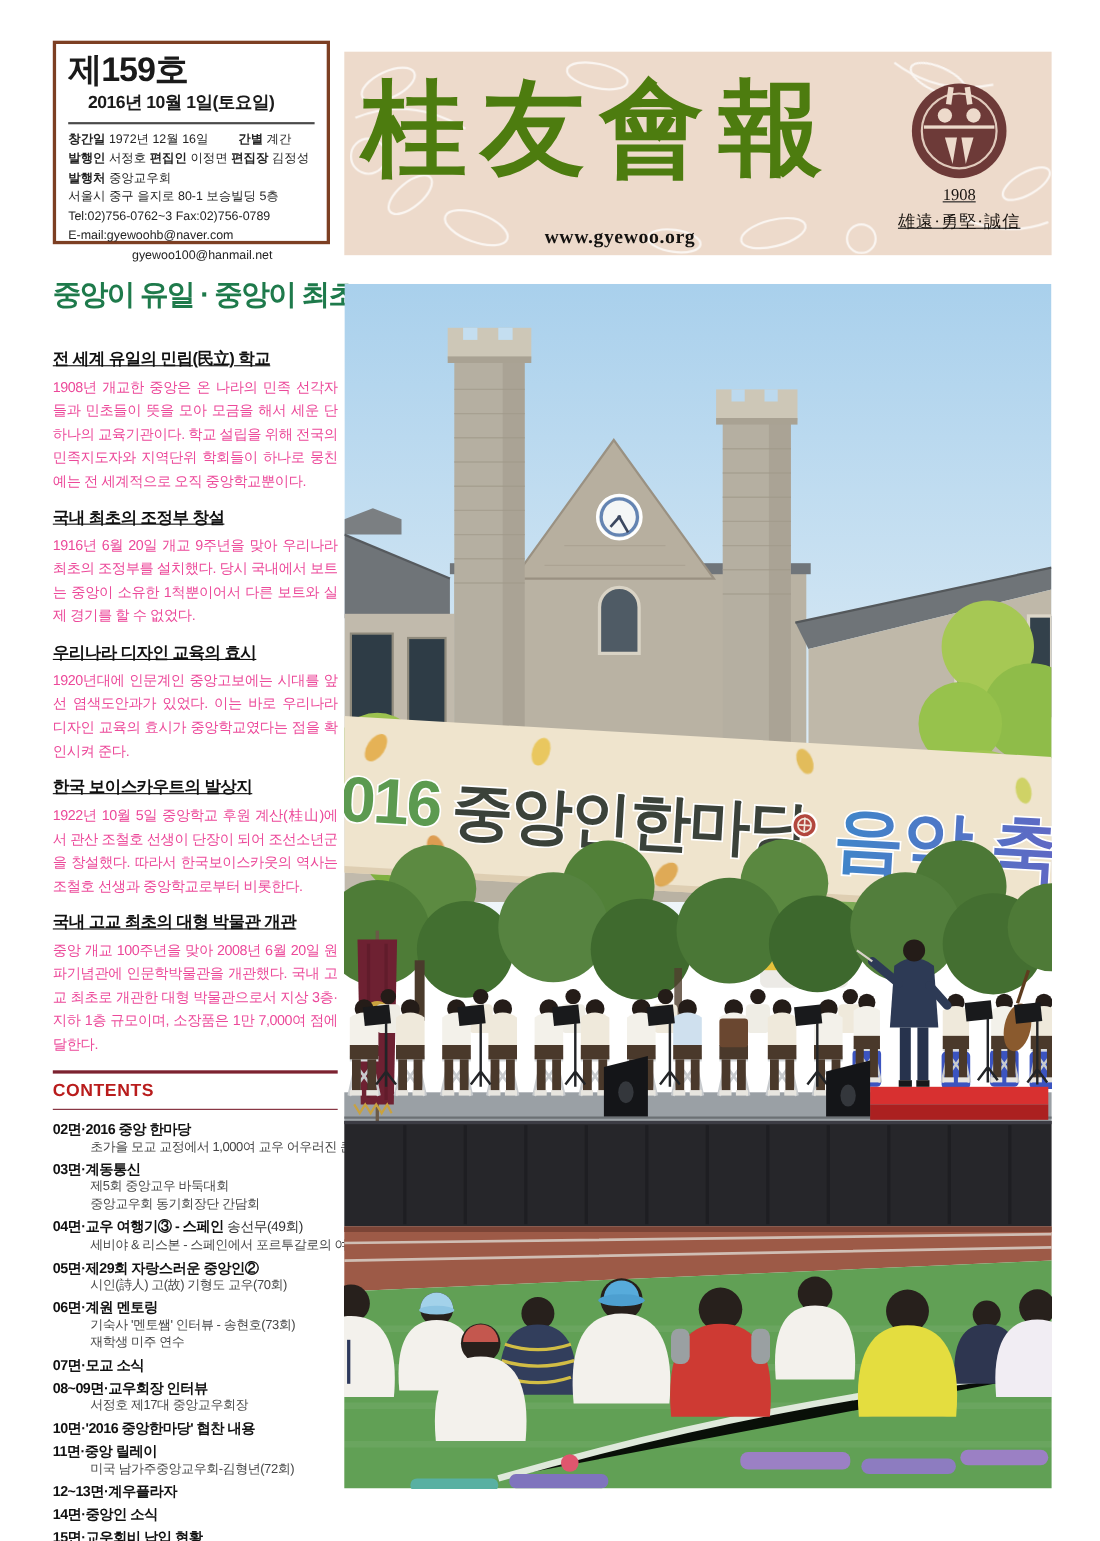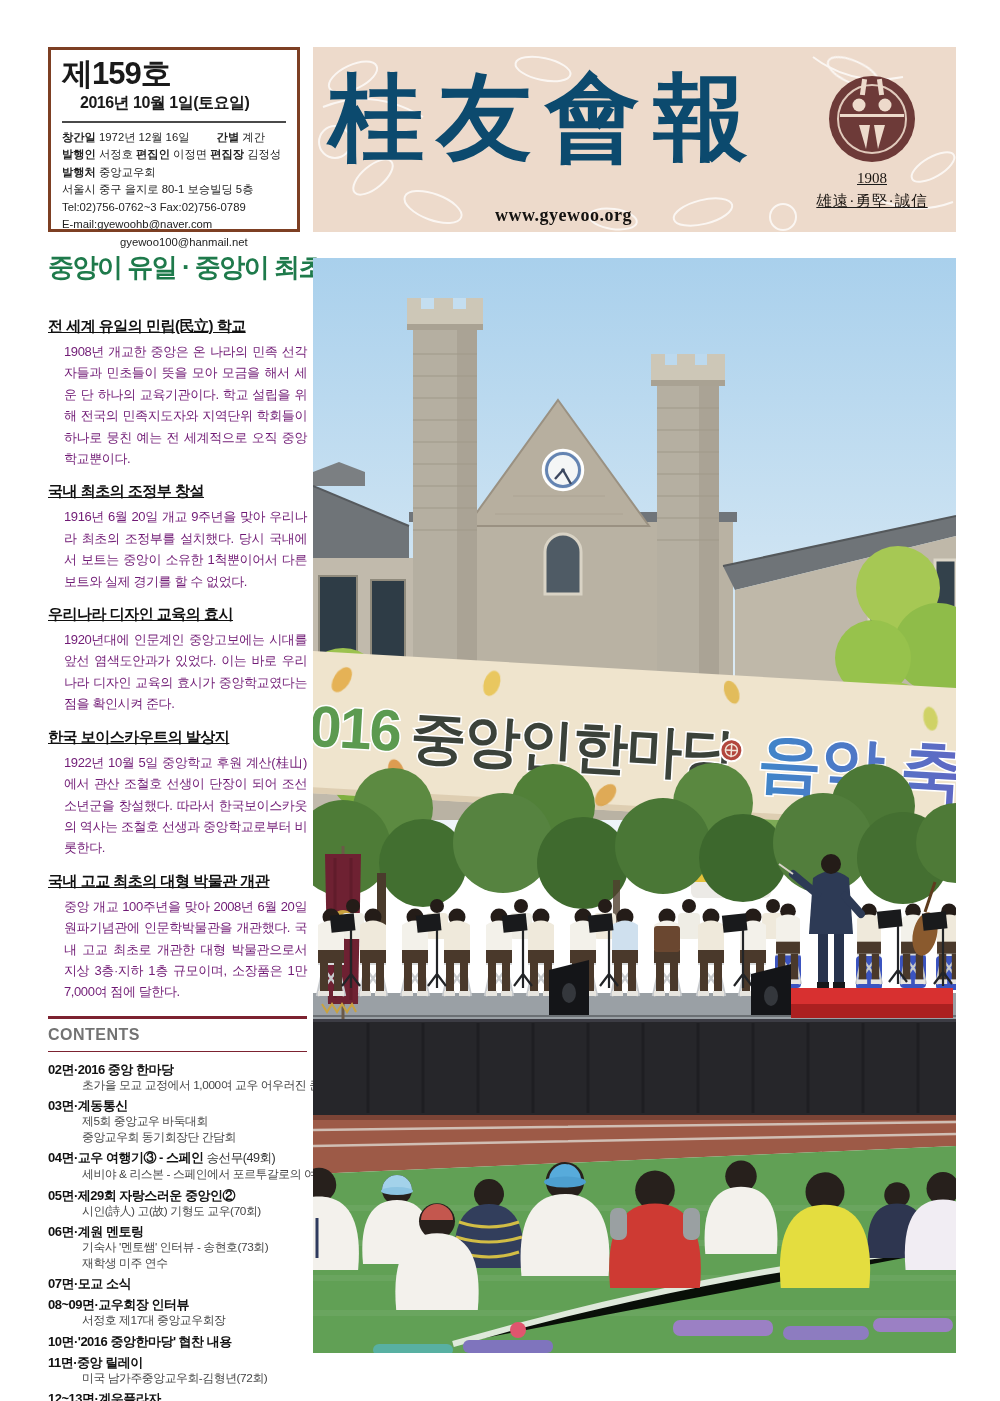--- a/index.html
+++ b/index.html
@@ -1,48 +1,48 @@
 <!DOCTYPE html>
 <html><head>
 <meta charset="utf-8">
 <style>
   html,body{margin:0;padding:0;background:#fff;}
   .page{position:relative;width:1000px;height:1401px;background:#fff;overflow:hidden;
         font-family:"Liberation Sans",sans-serif;color:#1a1a1a;}
   
-  .issue-box{position:absolute;left:48px;top:47px;width:252px;height:185px;
+  .issue-box{position:absolute;left:48px;top:37px;width:252px;height:185px;
              border:3px solid #7d3f23;box-sizing:border-box;padding:8px 11px 6px;}
   .issue-no{font-size:31px;font-weight:800;letter-spacing:-1px;line-height:1.05;}
   .issue-date{font-size:16px;font-weight:600;margin-top:2px;letter-spacing:-0.5px;margin-left:18px;}
   .issue-divider{border:none;border-top:2px solid #4a4a4a;margin:7px 0 6px;}
   .pub-line{font-size:11.3px;line-height:17.5px;white-space:nowrap;color:#222;}
   .pub-line b{font-weight:800;}
   .pub-line .sp{margin-left:24px;}
   .pub-indent{padding-left:58px;}
   
   .masthead{position:absolute;left:313px;top:47px;width:643px;height:185px;
             background:#eddacb;overflow:hidden;}
   .masthead-deco{position:absolute;left:0;top:0;}
   .mast-title{position:absolute;left:16px;top:22px;font-family:"DejaVu Serif","Liberation Serif",serif;
-              font-size:95px;font-weight:700;letter-spacing:13px;color:#0c4a6e;line-height:1;white-space:nowrap;}
+              font-size:95px;font-weight:700;letter-spacing:13px;color:#4d7c0f;line-height:1;white-space:nowrap;}
   .mast-url{position:absolute;left:182px;bottom:6px;font-family:"Liberation Serif",serif;
             font-weight:700;font-size:18px;color:#141210;letter-spacing:0.5px;margin-top:40px;}
   .seal-block{position:absolute;right:12px;top:24px;width:144px;text-align:center;text-decoration:underline;}
   .seal-year{font-family:"Liberation Serif",serif;font-size:15px;color:#1a1511;margin-top:3px;}
   .seal-motto{font-family:"Liberation Serif",serif;font-size:15.5px;color:#1a1511;
               letter-spacing:1px;margin-top:4px;white-space:nowrap;}
   
   .left-col{position:absolute;left:48px;top:250px;width:259px;}
   .headline{font-size:26px;font-weight:800;color:#1e7a4b;letter-spacing:-1.5px;
             white-space:nowrap;margin:0 0 32px 0;}
   .article h3{font-size:15px;font-weight:800;letter-spacing:-0.5px;margin:0 0 5px 0;color:#111;text-decoration:underline;}
   .article p{font-size:13px;line-height:21.4px;letter-spacing:-0.4px;text-align:justify;
-             margin:0 0 13px 16px;color:#701a75;}
+             margin:0 0 13px 0;color:#ec4899;}
   .toc{margin-top:9px;border-top:3px solid #7c2230;padding-top:7px;}
-  .toc-label{font-size:16px;font-weight:800;letter-spacing:0.5px;color:#737373;
+  .toc-label{font-size:16px;font-weight:800;letter-spacing:0.5px;color:#b91c1c;
              border-bottom:1px solid #7c2230;padding-bottom:7px;margin-bottom:9px;}
   .toc-item{margin-bottom:4px;}
   .toc-head{font-size:13px;font-weight:800;letter-spacing:-0.5px;line-height:17px;white-space:nowrap;color:#111;}
   .toc-tail{font-weight:400;font-size:12.6px;color:#333;}
   .toc-sub{font-size:11.8px;color:#454545;line-height:15.5px;margin-left:34px;
            letter-spacing:-0.4px;white-space:nowrap;}
   
   .photo{position:absolute;left:313px;top:258px;width:643px;height:1095px;overflow:hidden;}
 </style>
 </head>

